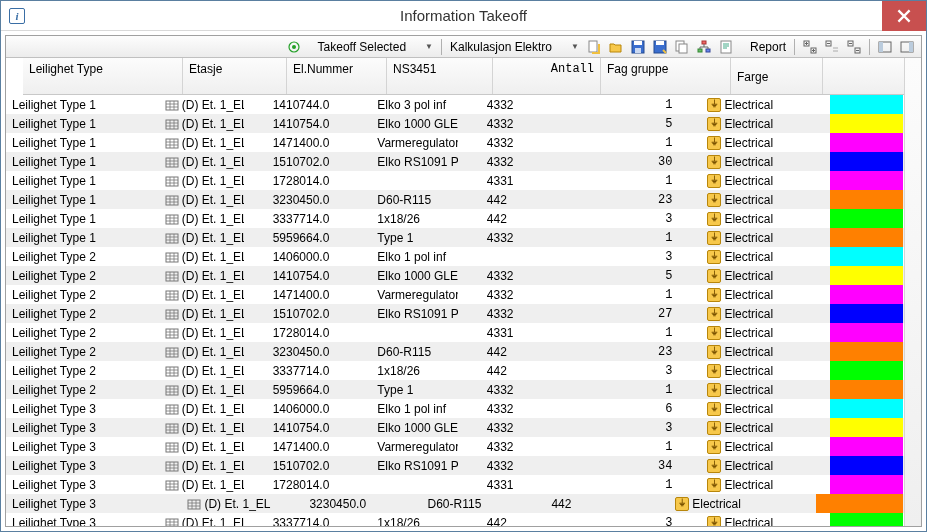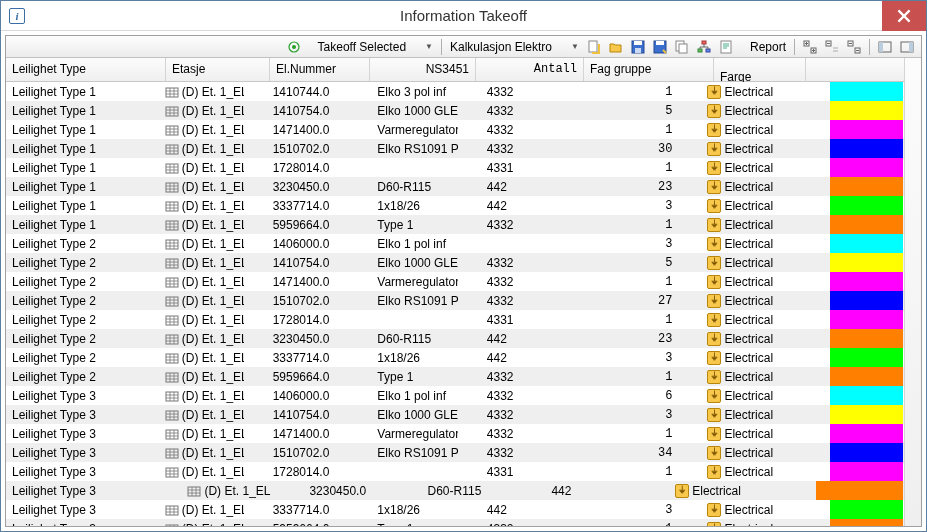--- a/index.html
+++ b/index.html
@@ -11,32 +11,32 @@
   .close { position:absolute; right:0; top:0; width:44px; height:30px; background:#c8504f; color:#fff; display:flex; align-items:center; justify-content:center; font-size:14px; cursor:pointer;}
   .outer { flex:1; padding:4px; display:flex; flex-direction:column; min-height:0;}
   .panel { flex:1; border:1px solid #a0a0a0; display:flex; flex-direction:column; min-height:0;}
   .toolbar { height:22px; background:linear-gradient(#fdfdfd,#ececec); border-bottom:1px solid #c0c0c0; display:flex; align-items:center; justify-content:flex-end; padding:0 4px; gap:2px; }
   .tbsep{width:1px;height:16px;background:#b0b0b0;margin:0 3px;}
   .tbitem{display:flex;align-items:center;gap:17px;padding:0 3px;height:18px;cursor:pointer;border-radius:2px;}
   .tbtext{color:#000;}
   .dd{font-size:8px;color:#555;margin-left:2px;}
   .grid { flex:1; display:flex; min-height:0;}
   .gridbody{flex:1; overflow:hidden; display:flex; flex-direction:column;}
-  .header-row{display:flex;height:24px;background:linear-gradient(#fcfcfc,#efefef);border-bottom:1px solid #c8c8c8;}
+  .header-row{display:flex;height:37px;background:linear-gradient(#fcfcfc,#efefef);border-bottom:1px solid #c8c8c8;margin-left:17px;}
   .header-row .col{border-right:1px solid #d4d4d4; padding:4px 6px; font-size:12px; white-space:nowrap; overflow:hidden;}
   .rows{flex:1;overflow-y:auto;overflow-x:hidden;}
   .row{display:flex;height:19px;align-items:center;gap:22px;}
   .row.odd{background:#fff;}
   .row.even{background:#efefef;}
   .row .col{border-right:1px solid transparent;padding:0 6px;font-size:12px;white-space:nowrap;overflow:hidden;display:flex;align-items:center;height:100%;}
   .c0{width:160px;}
   .c1{width:104px;}
   .c2{width:100px;}
   .c3{width:106px;}
-  .c4{width:106px;text-align:right;}
+  .c4{width:106px;}
   .c5{width:108px;text-align:right;justify-content:flex-end;font-family:Liberation Mono, monospace;}
   .c6{width:130px;}
   .c7{width:92px;padding:0!important;}
   .icon-small{display:inline-flex;width:14px;height:14px;align-items:center;justify-content:center;margin-right:3px;flex-shrink:0;}
   .etasje-icon svg{display:block;}
   .fag-icon{background:#f7c84b;border:1px solid #b8860b;border-radius:2px;color:#7a5200;font-size:9px;font-weight:bold;}
   .swatch{width:100%;height:100%;}
   .scrollbar-spacer{width:17px;border-left:1px solid #d4d4d4;background:linear-gradient(#fcfcfc,#efefef);}
   
   .svgicon{width:14px;height:14px;display:block;}

